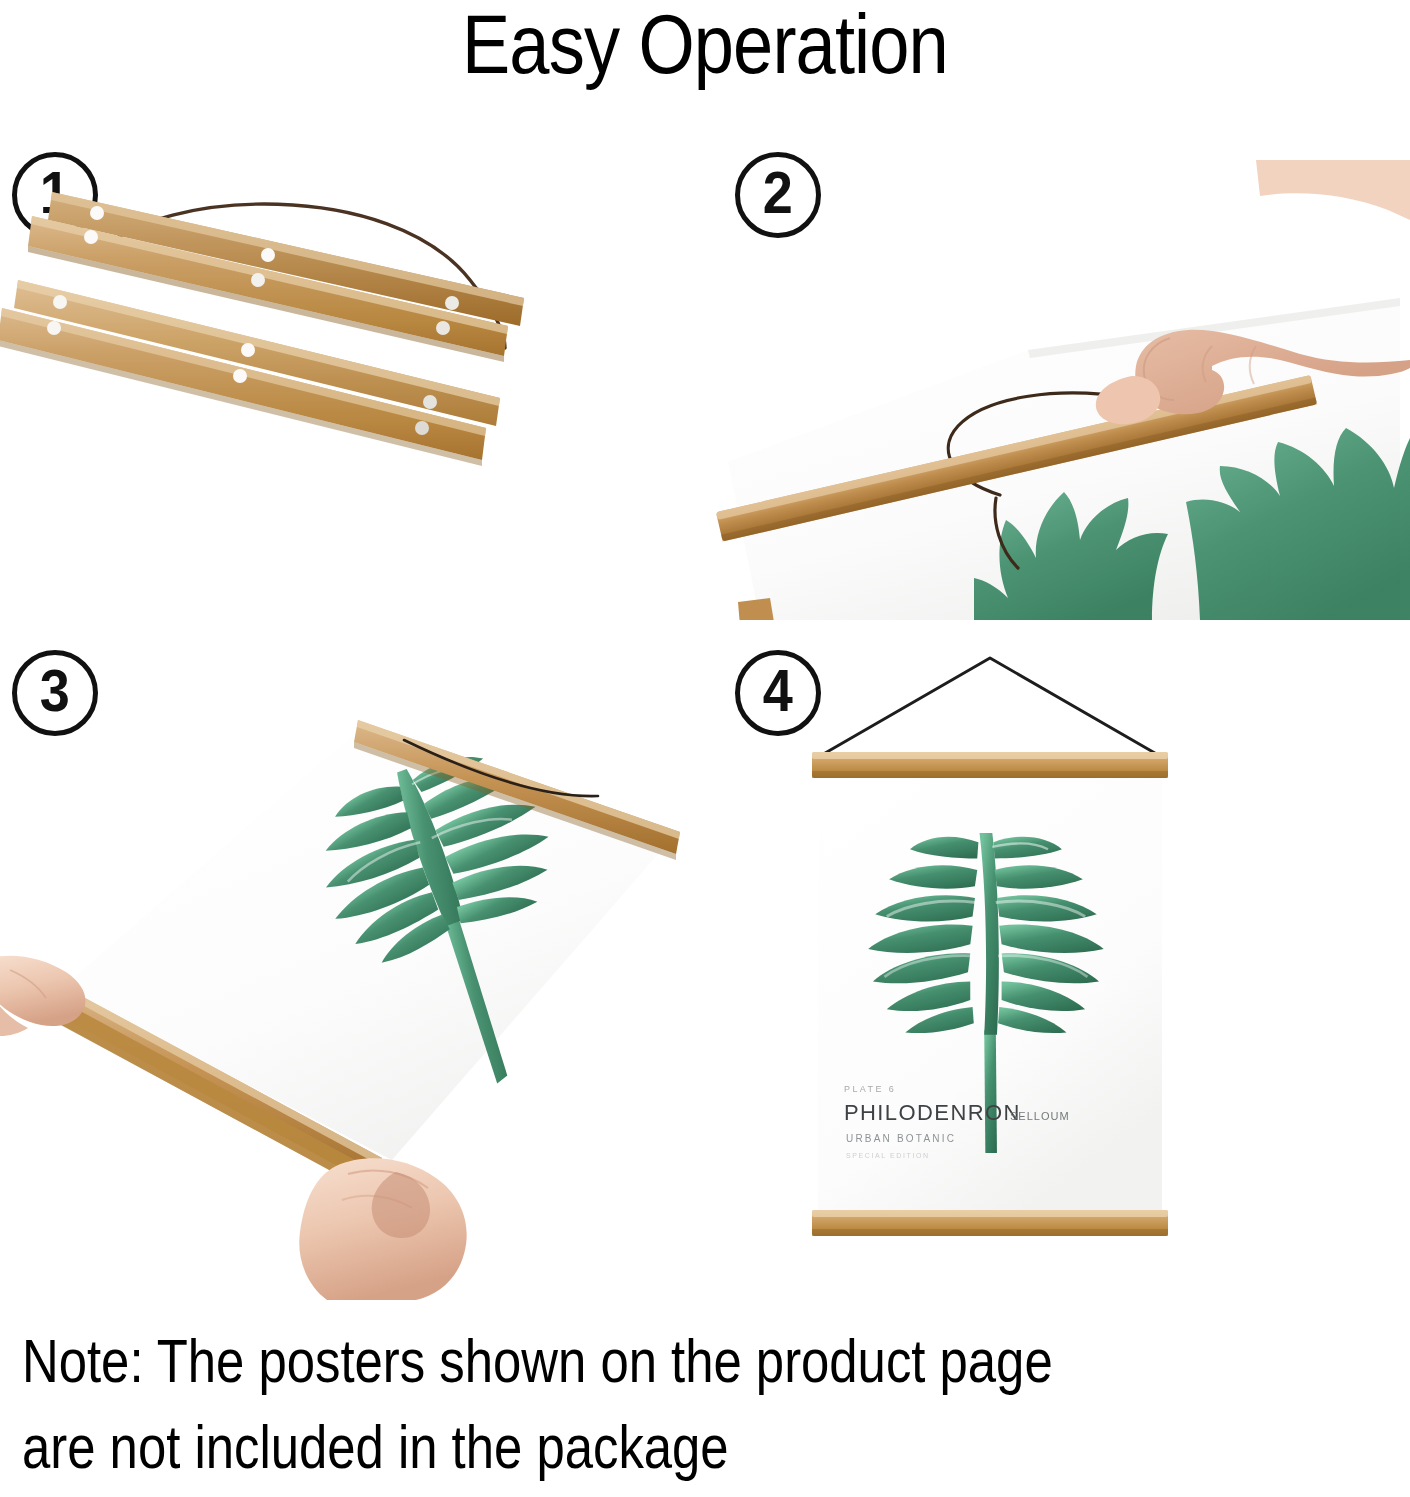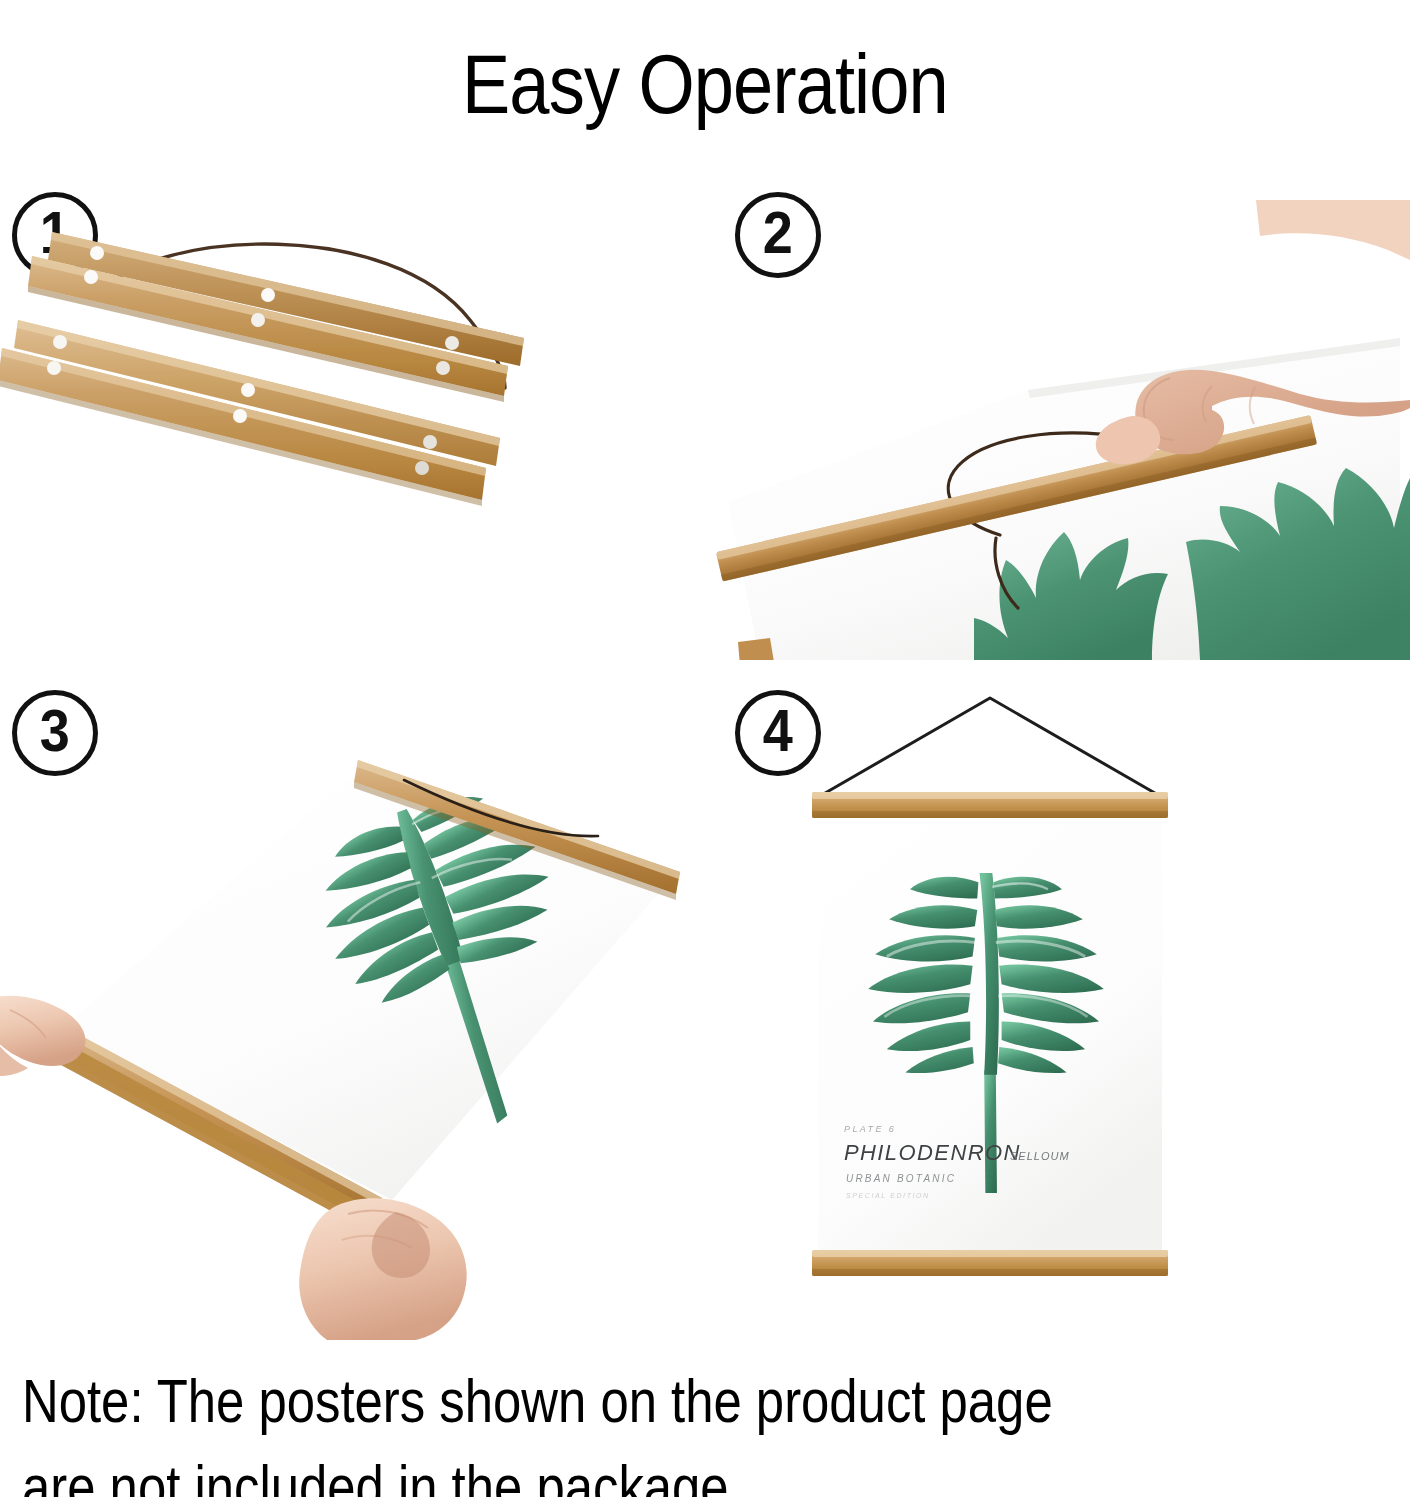--- a/index.html
+++ b/index.html
@@ -3,21 +3,21 @@
 <meta charset="utf-8">
 <style>
   html,body{margin:0;padding:0;}
   body{
     width:1410px;height:1497px;
     background:#ffffff;
     font-family:"Liberation Sans", sans-serif;
     position:relative;
     overflow:hidden;
   }
-  .stage{position:absolute;inset:0;margin-top:40px;}
+  .stage{position:absolute;inset:0;}
 
   
   .title{
     position:absolute;left:0;top:-4px;width:1410px;
     text-align:center;
     font-size:84px;
     font-weight:500;
     letter-spacing:-1px;
     color:#000;
     transform:scaleX(.86);
@@ -53,21 +53,21 @@
   
   #p1{position:absolute;left:0;top:150px;width:700px;height:430px;}
 
   
   #p2{position:absolute;left:700px;top:150px;width:710px;height:470px;overflow:hidden;}
 
   
   #p3{position:absolute;left:0;top:640px;width:700px;height:660px;overflow:hidden;}
 
   
-  #p4{position:absolute;left:700px;top:640px;width:710px;height:660px;font-style:italic;}
+  #p4{position:absolute;left:700px;top:640px;width:710px;height:660px;}
 
   svg{display:block;overflow:visible;}
 </style>
 </head>
 <body>
 
 <div class="stage">
 
   <div class="title">Easy Operation</div>
 

